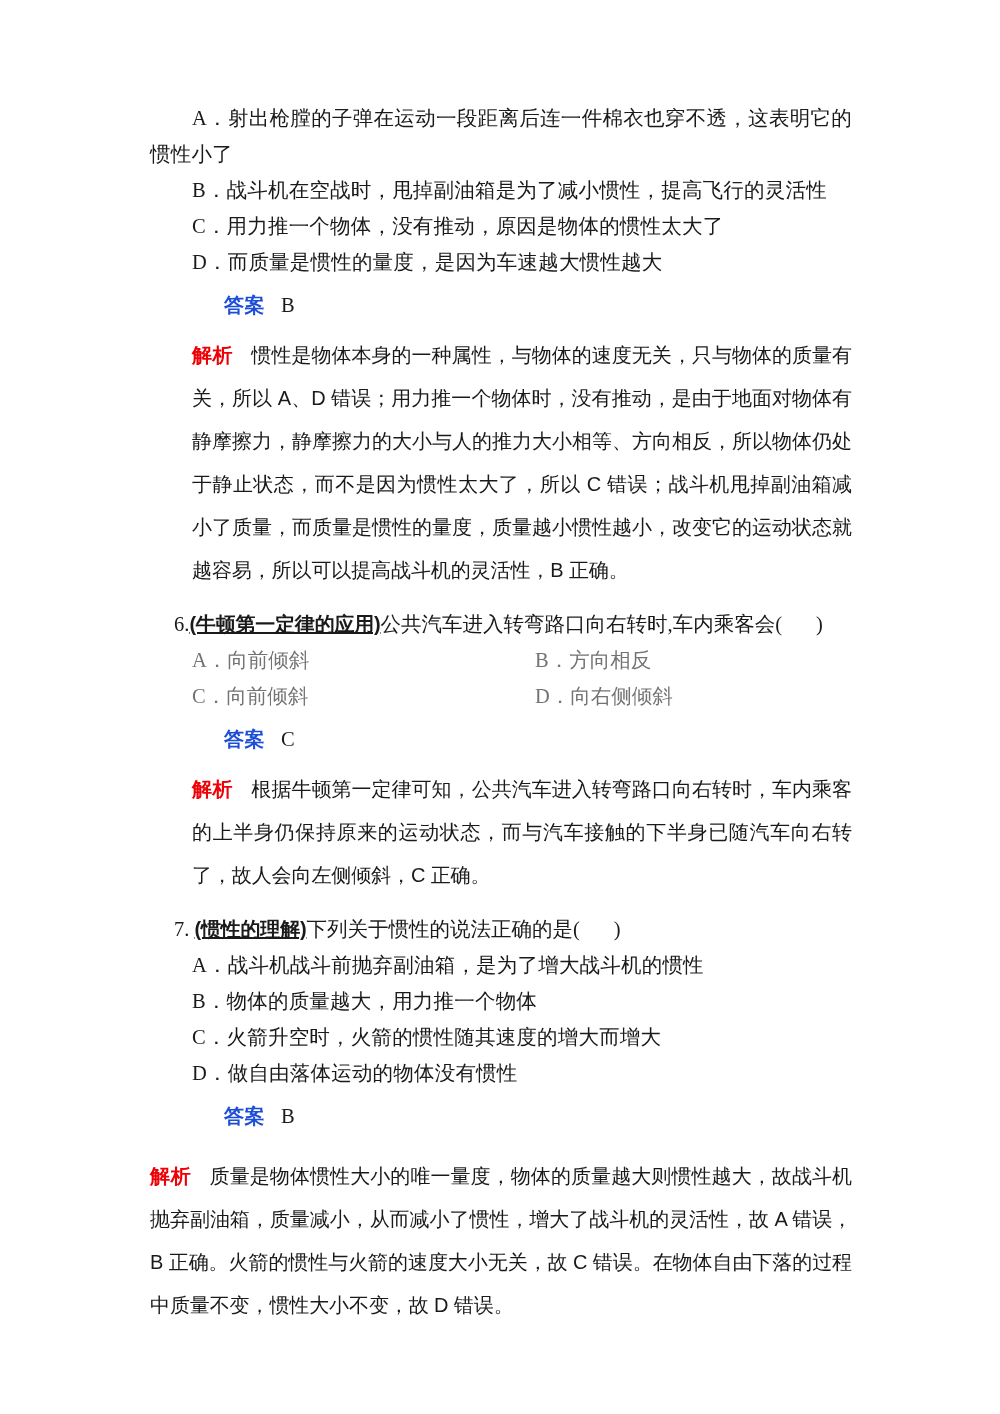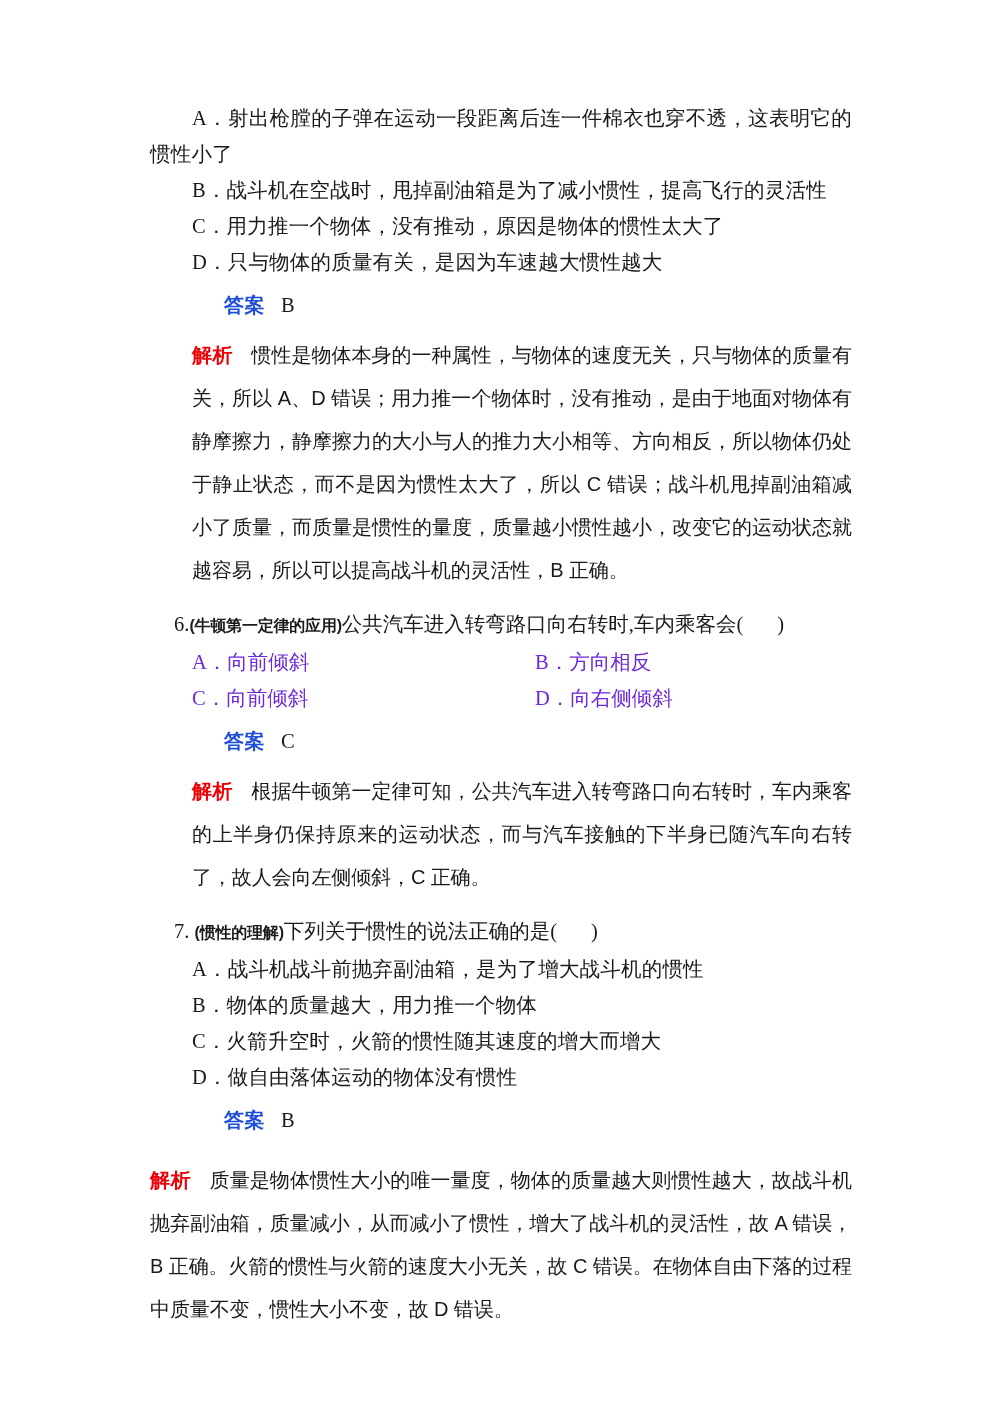--- a/index.html
+++ b/index.html
@@ -53,31 +53,32 @@
     font-family: "Liberation Serif", serif;
     font-size: 20.5px;
     line-height: 36px;
     text-indent: 24px;
     margin: 0;
     color: #1a1a1a;
   }
   .qline .topic {
     font-family: "Liberation Sans", sans-serif;
     font-weight: bold;
-    font-size: 16px;
+    font-size: 20px;
     letter-spacing: -0.2px;
+    text-decoration: underline;
   }
 
   
   .optrow {
     display: flex;
     font-family: "Liberation Serif", serif;
     font-size: 20.5px;
     line-height: 36px;
-    color: #6d28d9;
+    color: #737373;
   }
   .optrow .c1 {
     width: 385px;
     padding-left: 42px;
     box-sizing: border-box;
   }
   .optrow .c2 {
     flex: 1;
   }
 
@@ -136,21 +137,21 @@
 </head>
 <body>
 
 <div class="page">
   <div class="col">
 
     <div>
       <p class="opt"><span class="lbl">A</span><span>．射出枪膛的子弹在运动一段距离后连一件棉衣也穿不透，这表明它的惯性小了</span></p>
       <p class="opt"><span class="lbl">B</span><span>．战斗机在空战时，甩掉副油箱是为了减小惯性，提高飞行的灵活性</span></p>
       <p class="opt"><span class="lbl">C</span><span>．用力推一个物体，没有推动，原因是物体的惯性太大了</span></p>
-      <p class="opt"><span class="lbl">D</span><span>．只与物体的质量有关，是因为车速越大惯性越大</span></p>
+      <p class="opt"><span class="lbl">D</span><span>．而质量是惯性的量度，是因为车速越大惯性越大</span></p>
     </div>
 
     <div class="sp-6"></div>
 
     <p class="ans">
       <span class="tag">答案</span><span class="val">B</span>
     </p>
 
     <div class="sp-10"></div>
 

